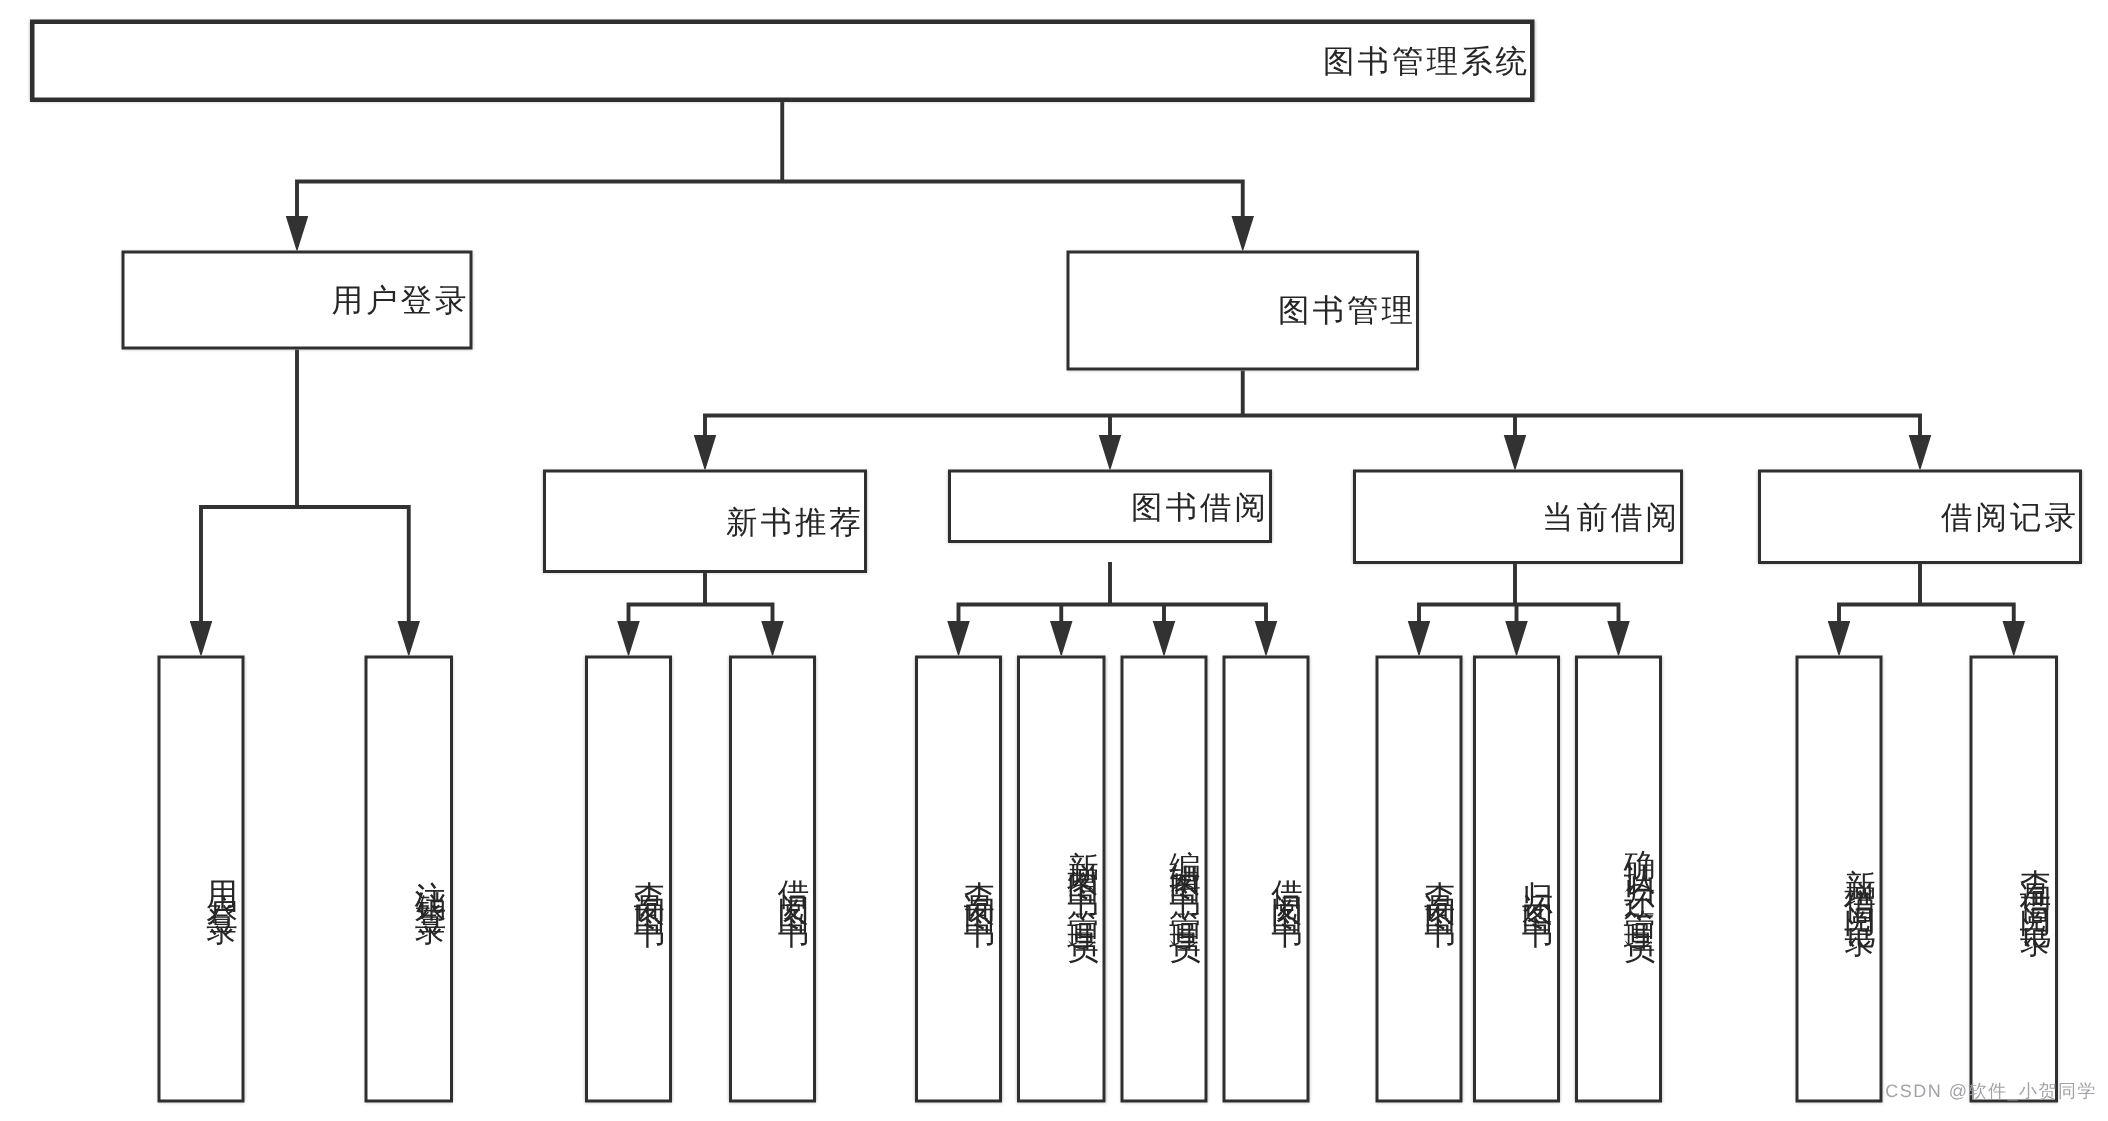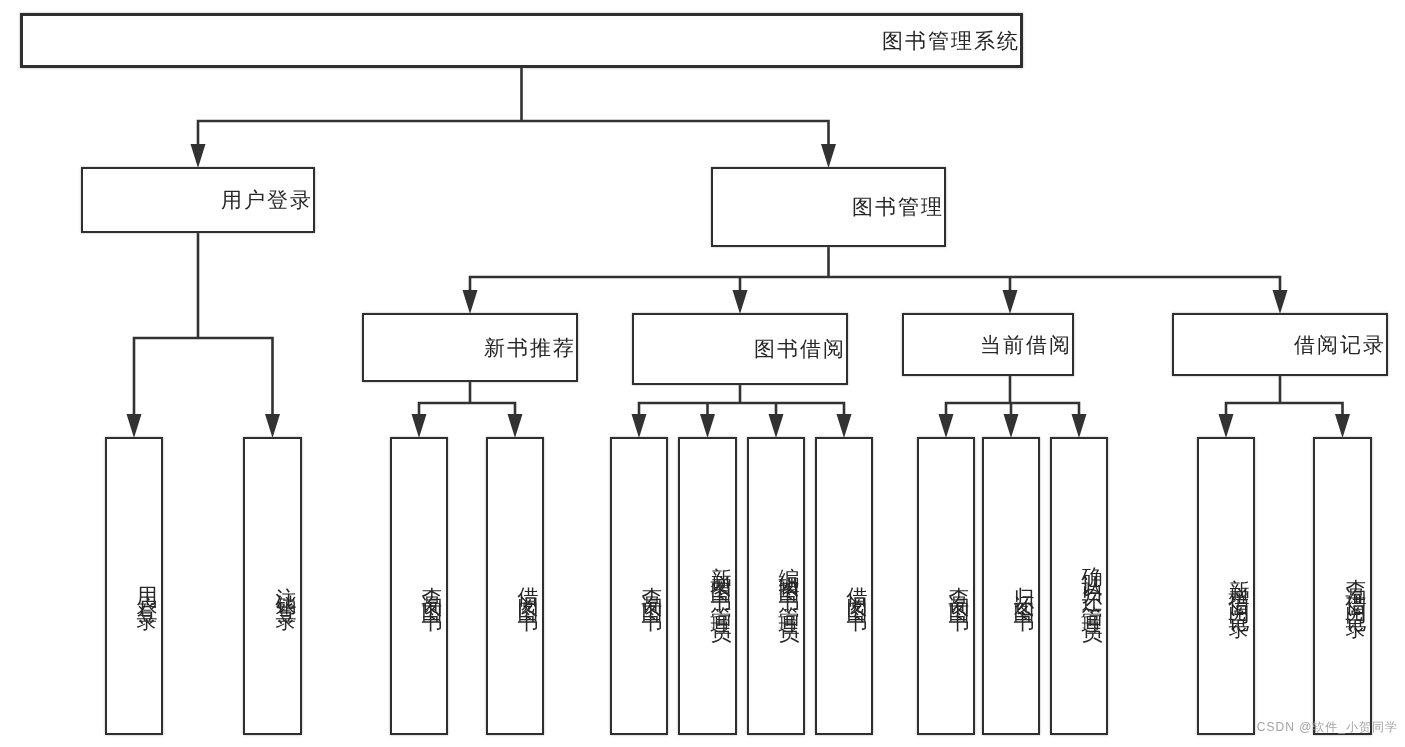--- a/index.html
+++ b/index.html
@@ -91,24 +91,24 @@
       </div>
       <div class="node horizontal" style="left: 81px; top: 167px; width: 234px; height: 66px;">
         <span class="label">用户登录</span>
       </div>
       <div class="node horizontal" style="left: 711px; top: 167px; width: 235px; height: 80px;">
         <span class="label">图书管理</span>
       </div>
       <div class="node horizontal" style="left: 362px; top: 313px; width: 216px; height: 69px;">
         <span class="label">新书推荐</span>
       </div>
-      <div class="node horizontal" style="left: 632px; top: 313px; width: 216px; height: 72px;">
+      <div class="node horizontal" style="left: 632px; top: 313px; width: 216px; height: 49px;">
         <span class="label">图书借阅</span>
       </div>
-      <div class="node horizontal" style="left: 902px; top: 313px; width: 172px; height: 63px; padding-left: 33px;">
+      <div class="node horizontal" style="left: 902px; top: 313px; width: 220px; height: 63px; padding-left: 33px;">
         <span class="label">当前借阅</span>
       </div>
       <div class="node horizontal" style="left: 1172px; top: 313px; width: 216px; height: 63px;">
         <span class="label">借阅记录</span>
       </div>
       <div class="node vertical" style="left: 105px; top: 437px; width: 58px; height: 298px;">
         <span class="label">用户登录</span>
       </div>
       <div class="node vertical" style="left: 243px; top: 437px; width: 59px; height: 298px;">
         <span class="label">注销登录</span>

